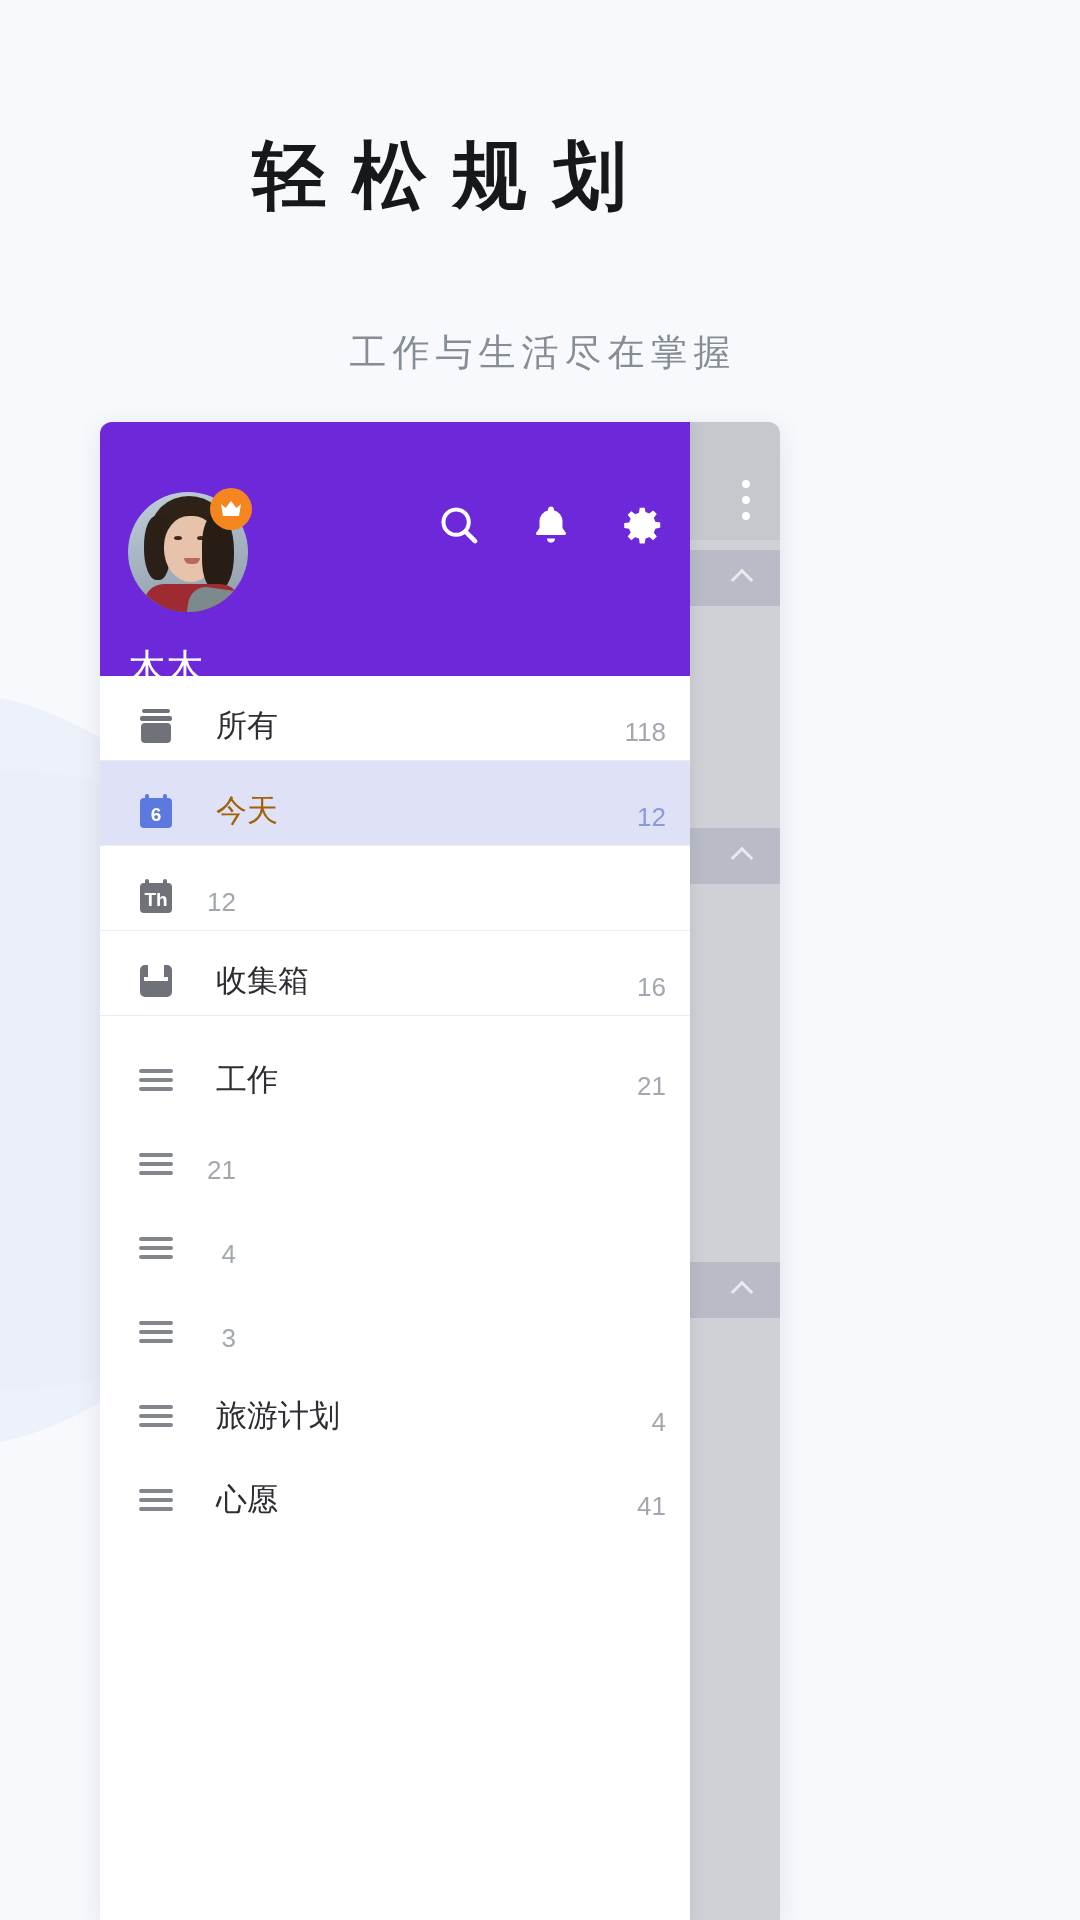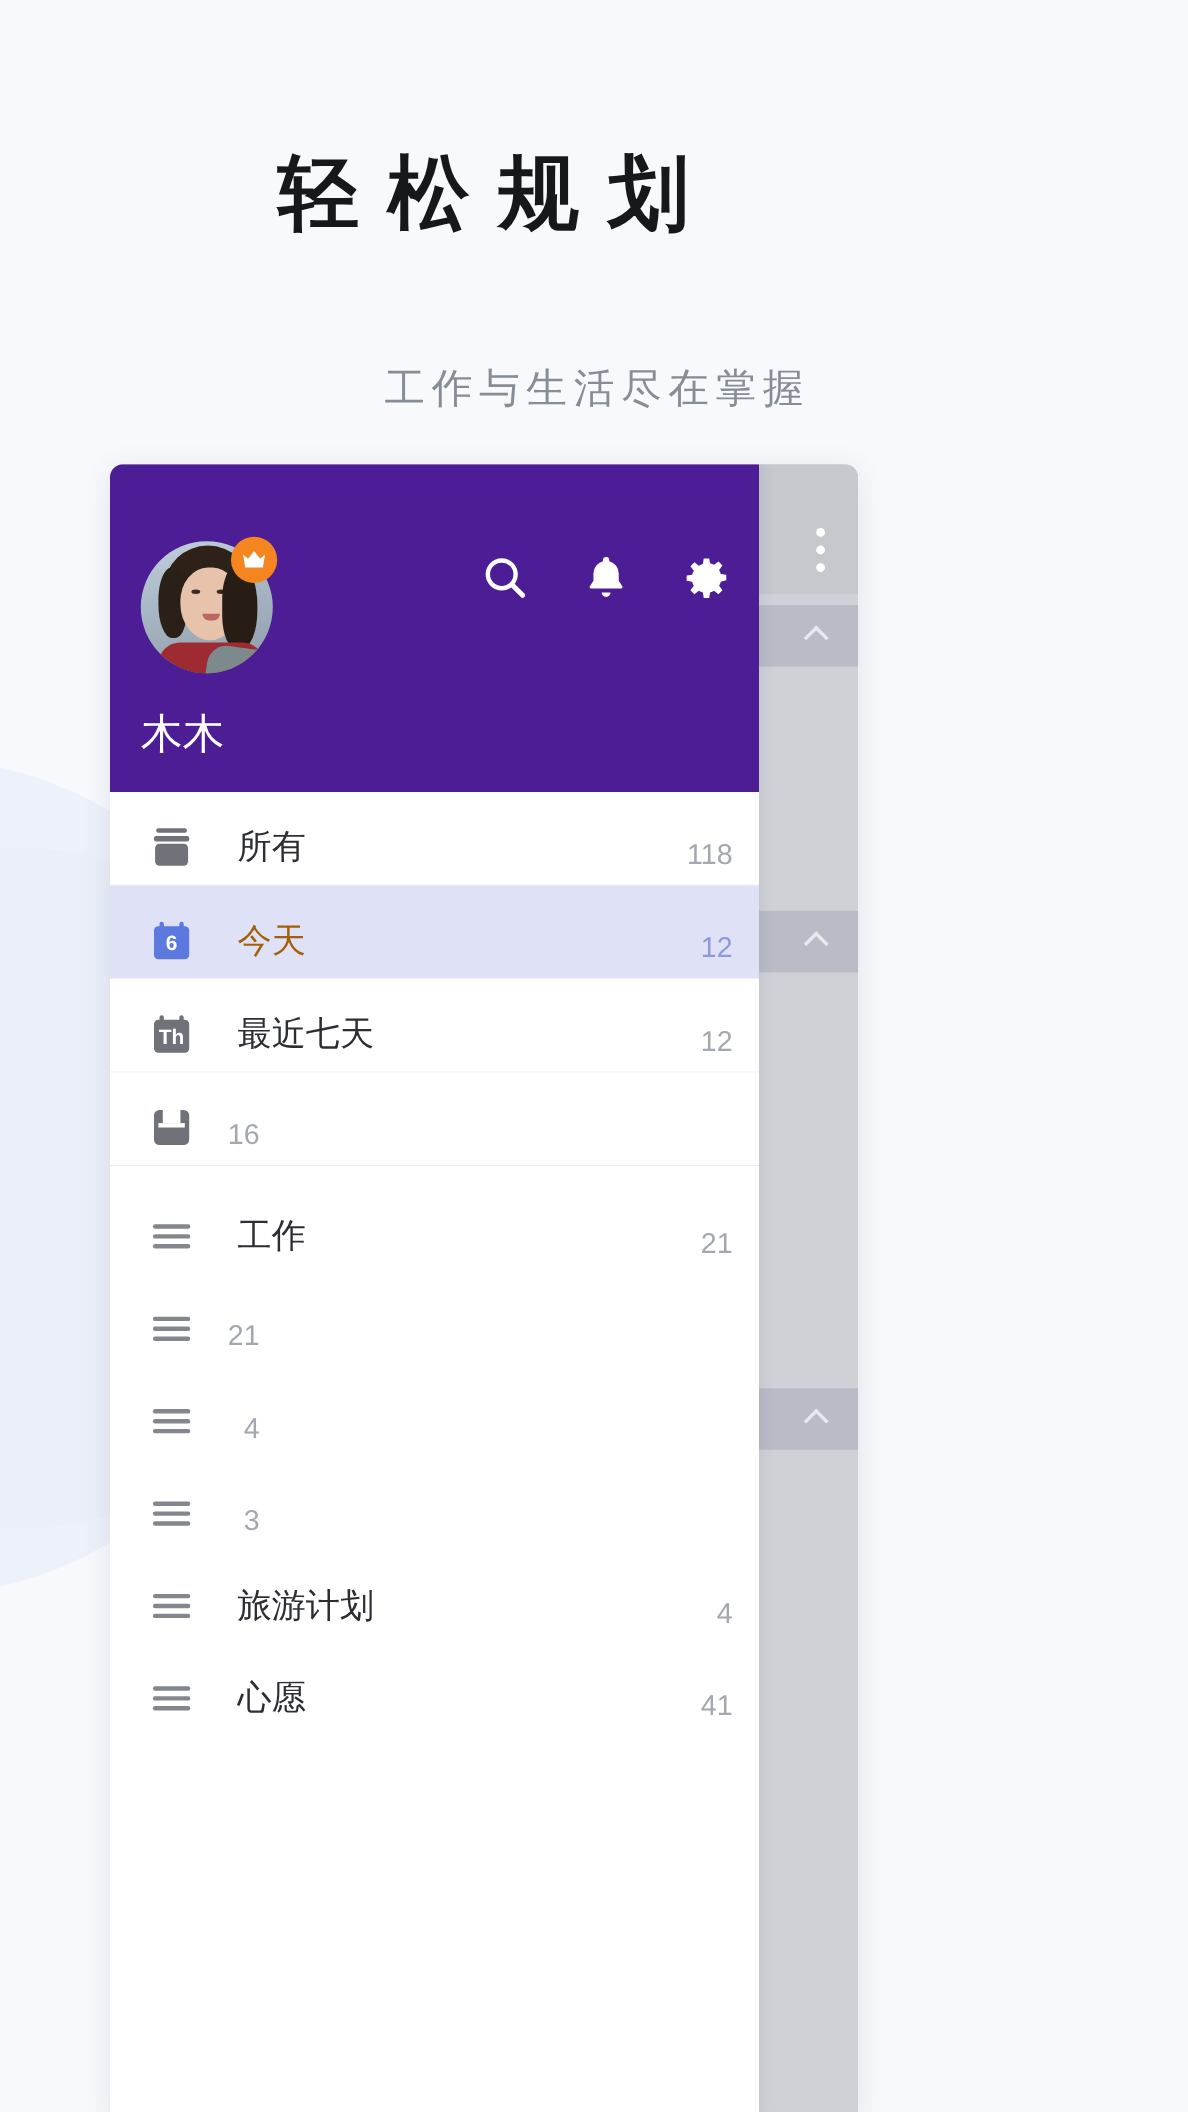--- a/index.html
+++ b/index.html
@@ -90,22 +90,22 @@
 
   
   .drawer {
     position:absolute; left:0; top:0;
     width:590px; height:100%;
     background:#ffffff;
     z-index:8;
     box-shadow:2px 0 12px rgba(60,70,100,.10);
   }
   .drawer-header {
-    position:relative; width:100%; height:298px;
-    background:#4c1d95;
+    position:relative; width:100%; height:254px;
+    background:#6d28d9;
   }
   .avatar-wrap { position:absolute; left:28px; top:70px; width:120px; height:120px; }
   .avatar {
     width:120px; height:120px; border-radius:50%;
     overflow:hidden; position:relative;
     background:linear-gradient(165deg,#c3d0dc 0%,#aab9c8 38%,#8f9aa6 100%);
   }
   .av-hair {
     position:absolute; left:22px; top:4px; width:78px; height:74px;
     border-radius:50% 50% 42% 42%;
@@ -354,29 +354,29 @@
         <div class="sep"></div>
 
         <div class="mrow">
           <div class="ico">
             <div class="i-cal gray">
                 <div class="top"></div>
                 <div class="top2"></div>
               <div class="bd">Th</div>
             </div>
           </div>
-          <div class="lbl">最近七天</div>
           <div class="cnt">12</div>
         </div>
         <div class="sep"></div>
 
         <div class="mrow">
           <div class="ico">
             <div class="i-inbox"></div>
           </div>
+          <div class="lbl">收集箱</div>
           <div class="cnt">16</div>
         </div>
 
         <div class="sep"></div>
         <div class="gap"></div>
 
         <div class="mrow">
           <div class="ico">
             <div class="i-list">
                 <span></span>

